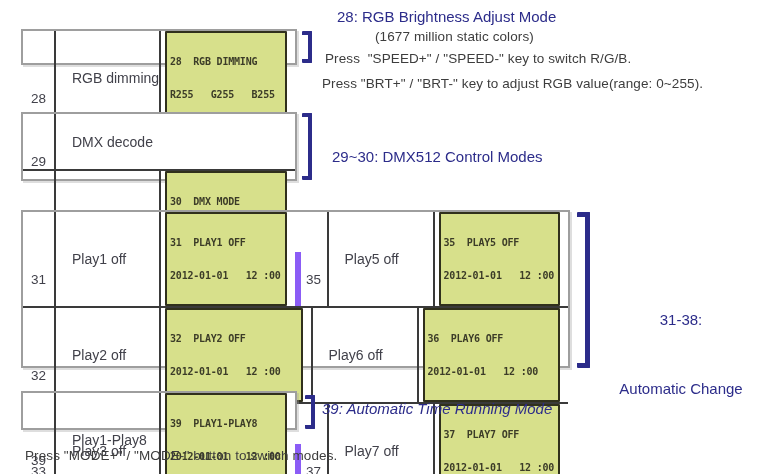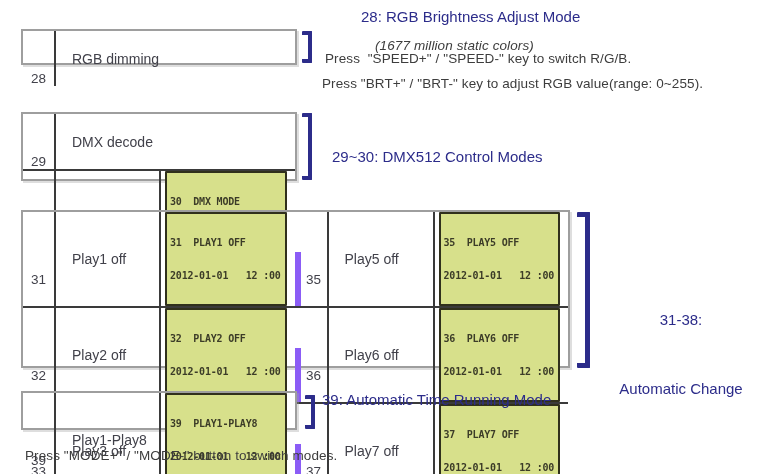--- a/index.html
+++ b/index.html
@@ -40,26 +40,32 @@
   .note{position:absolute;color:#3d3d3d;font-size:13.5px;white-space:pre;letter-spacing:.1px;}
   .center{text-align:center;line-height:23px;}
 </style>
 </head>
 <body>
 
 <div class="tbl" style="left:21px;top:29px;width:276px;height:36px;">
   <div class="row">
     <div class="cell c-num">28</div>
     <div class="cell c-name">RGB dimming</div>
+    <div class="cell c-lcd">
+      <div class="lcd">
+        <div>28  RGB DIMMING</div>
+        <div>R255   G255   B255</div>
+      </div>
+    </div>
   </div>
 </div>
 <div class="bracket" style="left:302px;top:31px;width:10px;height:32px;"></div>
 
-<div class="blue" style="left:337px;top:8px;margin-left:24px;">28: RGB Brightness Adjust Mode</div>
-<div class="note" style="left:375px;top:38px;font-style:italic;">(1677 million static colors)</div>
+<div class="blue" style="left:337px;top:8px;">28: RGB Brightness Adjust Mode</div>
+<div class="note" style="left:375px;top:29px;">(1677 million static colors)</div>
 <div class="note" style="left:325px;top:51px;">Press  "SPEED+" / "SPEED-" key to switch R/G/B.</div>
 <div class="note" style="left:322px;top:76px;">Press "BRT+" / "BRT-" key to adjust RGB value(range: 0~255).</div>
 
 <div class="tbl" style="left:21px;top:112px;width:276px;height:69px;">
   <div class="row">
     <div class="cell c-num">29</div>
     <div class="cell c-name">DMX decode</div>
   </div>
   <div class="row">
     <div class="cell c-num">30</div>
@@ -96,21 +102,20 @@
   </div>
   <div class="row">
     <div class="cell c-num">32</div>
     <div class="cell c-name">Play2 off</div>
     <div class="cell c-lcd">
       <div class="lcd">
         <div>32  PLAY2 OFF</div>
         <div>2012-01-01   12 :00</div>
       </div>
     </div>
-    <div class="cell c-num mid">36</div>
     <div class="cell c-name r2">Play6 off</div>
     <div class="cell c-lcd">
       <div class="lcd">
         <div>36  PLAY6 OFF</div>
         <div>2012-01-01   12 :00</div>
       </div>
     </div>
   </div>
   <div class="row">
     <div class="cell c-num">33</div>
@@ -144,15 +149,15 @@
     <div class="cell c-name">Play1-Play8</div>
     <div class="cell c-lcd">
       <div class="lcd">
         <div>39  PLAY1-PLAY8</div>
         <div>2012-01-01   12 :00</div>
       </div>
     </div>
   </div>
 </div>
 <div class="bracket" style="left:305px;top:395px;width:10px;height:34px;"></div>
-<div class="blue" style="left:322px;top:391px;">39: Automatic Time Running Mode</div>
+<div class="blue" style="left:322px;top:400px;font-style:italic;">39: Automatic Time Running Mode</div>
 
 <div class="note" style="left:25px;top:448px;">Press "MODE+" / "MODE-" button to switch modes.</div>
 
 </body></html>

